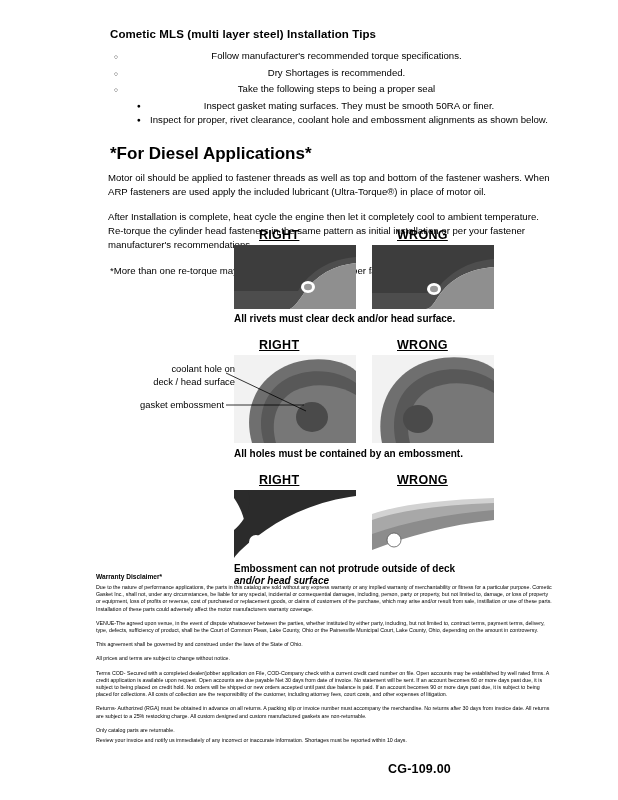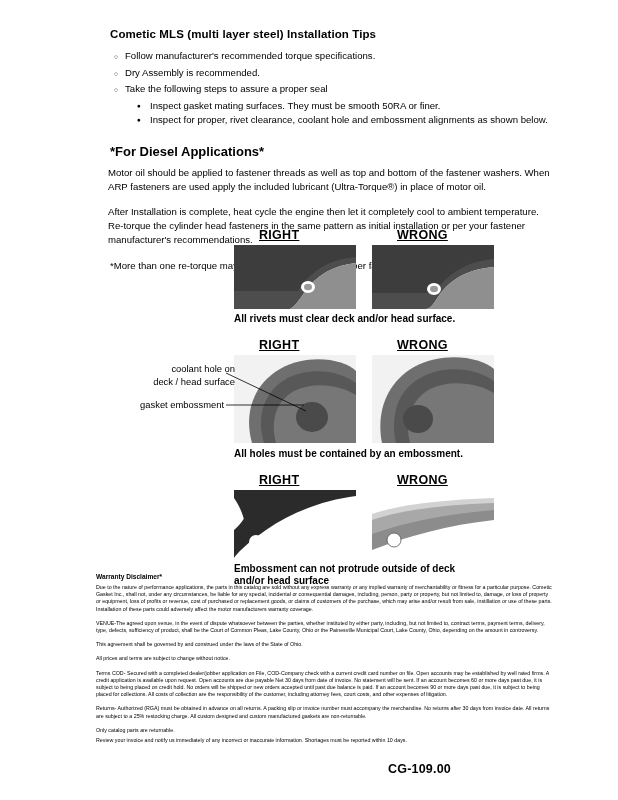--- a/index.html
+++ b/index.html
@@ -32,20 +32,21 @@
     font-size: 11.5px;
     font-weight: bold;
     margin: 0 0 9px 14px;
     letter-spacing: 0.1px;
   }
 
   ul.bullets {
     list-style: none;
     margin: 4px;
     padding: 0;
+    text-align: center;
   }
   ul.bullets > li {
     font-size: 9.6px;
     line-height: 14.5px;
     margin: 0 0 2px 14px;
     position: relative;
     padding-left: 11px;
   }
   ul.bullets > li::before {
     content: "\25CB";
@@ -70,21 +71,21 @@
   ul.subbullets > li::before {
     content: "\25CF";
     position: absolute;
     left: 0;
     top: 0;
     font-size: 6.5px;
     line-height: 14.5px;
   }
 
   h2.section {
-    font-size: 13px;
+    font-size: 17px;
     font-weight: bold;
     margin: 16px 0 7px 14px;
   }
   p.body {
     font-size: 9.6px;
     line-height: 14.2px;
     margin: 0 0 11px 12px;
   }
   p.note {
     font-size: 9.6px;
@@ -172,24 +173,24 @@
 <div class="page">
 
   <div class="content">
     <h1 class="title">Cometic MLS (multi layer steel) Installation Tips</h1>
 
     <ul class="bullets">
       <li>
         <span>Follow manufacturer's recommended torque specifications.</span>
       </li>
       <li>
-        <span>Dry Assembly is recommended.</span>
+        <span>Dry Shortages is recommended.</span>
       </li>
       <li>
-        <span>Take the following steps to assure a proper seal</span>
+        <span>Take the following steps to being a proper seal</span>
         <ul class="subbullets">
           <li>
             <span>Inspect gasket mating surfaces.  They must be smooth 50RA or finer.</span>
           </li>
           <li>
             <span>Inspect for proper, rivet clearance, coolant hole and embossment alignments as shown below.</span>
           </li>
         </ul>
       </li>
     </ul>
@@ -291,21 +292,21 @@
           <svg width="122" height="68" viewBox="0 0 122 68">
             <rect x="0" y="0" width="122" height="68" fill="#ffffff"></rect>
             <path d="M0 24 C30 14 70 10 122 8 L122 20 C74 24 34 32 0 44 Z" fill="#d2d2d2"></path>
             <path d="M0 30 C30 20 70 15 122 13 L122 22 C74 27 34 36 0 50 Z" fill="#a8a8a8"></path>
             <path d="M0 44 C34 32 74 24 122 20 L122 30 C76 35 36 46 0 60 Z" fill="#8c8c8c"></path>
             <circle cx="22" cy="50" r="7" fill="#ffffff" stroke="#555" stroke-width="0.8"></circle>
           </svg>
         </div>
       </div>
       <div class="caption" style="margin-left:138px;margin-top:5px;">Embossment can not protrude outside of deck</div>
-      <div class="caption" style="margin-left:138px;margin-top:1px;">and/or head surface</div>
+      <div class="caption" style="margin-left:138px;margin-top:1px;font-style:italic;">and/or head surface</div>
     </div>
 
   </div>
 
   <div class="warranty">
     <h3>Warranty Disclaimer*</h3>
     <p>Due to the nature of performance applications, the parts in this catalog are sold without any express warranty or any implied warranty of merchantability or fitness for a particular purpose.  Cometic Gasket Inc., shall not, under any circumstances, be liable for any special, incidental or consequential damages, including, person, party or property, but not limited to, damage, or loss of property or equipment, loss of profits or revenue, cost of purchased or replacement goods, or claims of customers of the purchase, which may arise and/or result from sale, instillation or use of these parts.  Installation of these parts could adversely affect the motor manufacturers warranty coverage.</p>
     <p>VENUE-The agreed upon venue, in the event of dispute whatsoever between the parties, whether instituted by either party, including, but not limited to, contract terms, payment terms, delivery, type, defects, sufficiency of product, shall be the Court of Common Pleas, Lake County, Ohio or the Painesville Municipal Court, Lake County, Ohio, depending on the amount in controversy.</p>
     <p>This agreement shall be governed by and construed under the laws of the State of Ohio.</p>
     <p>All prices and terms are subject to change without notice.</p>

